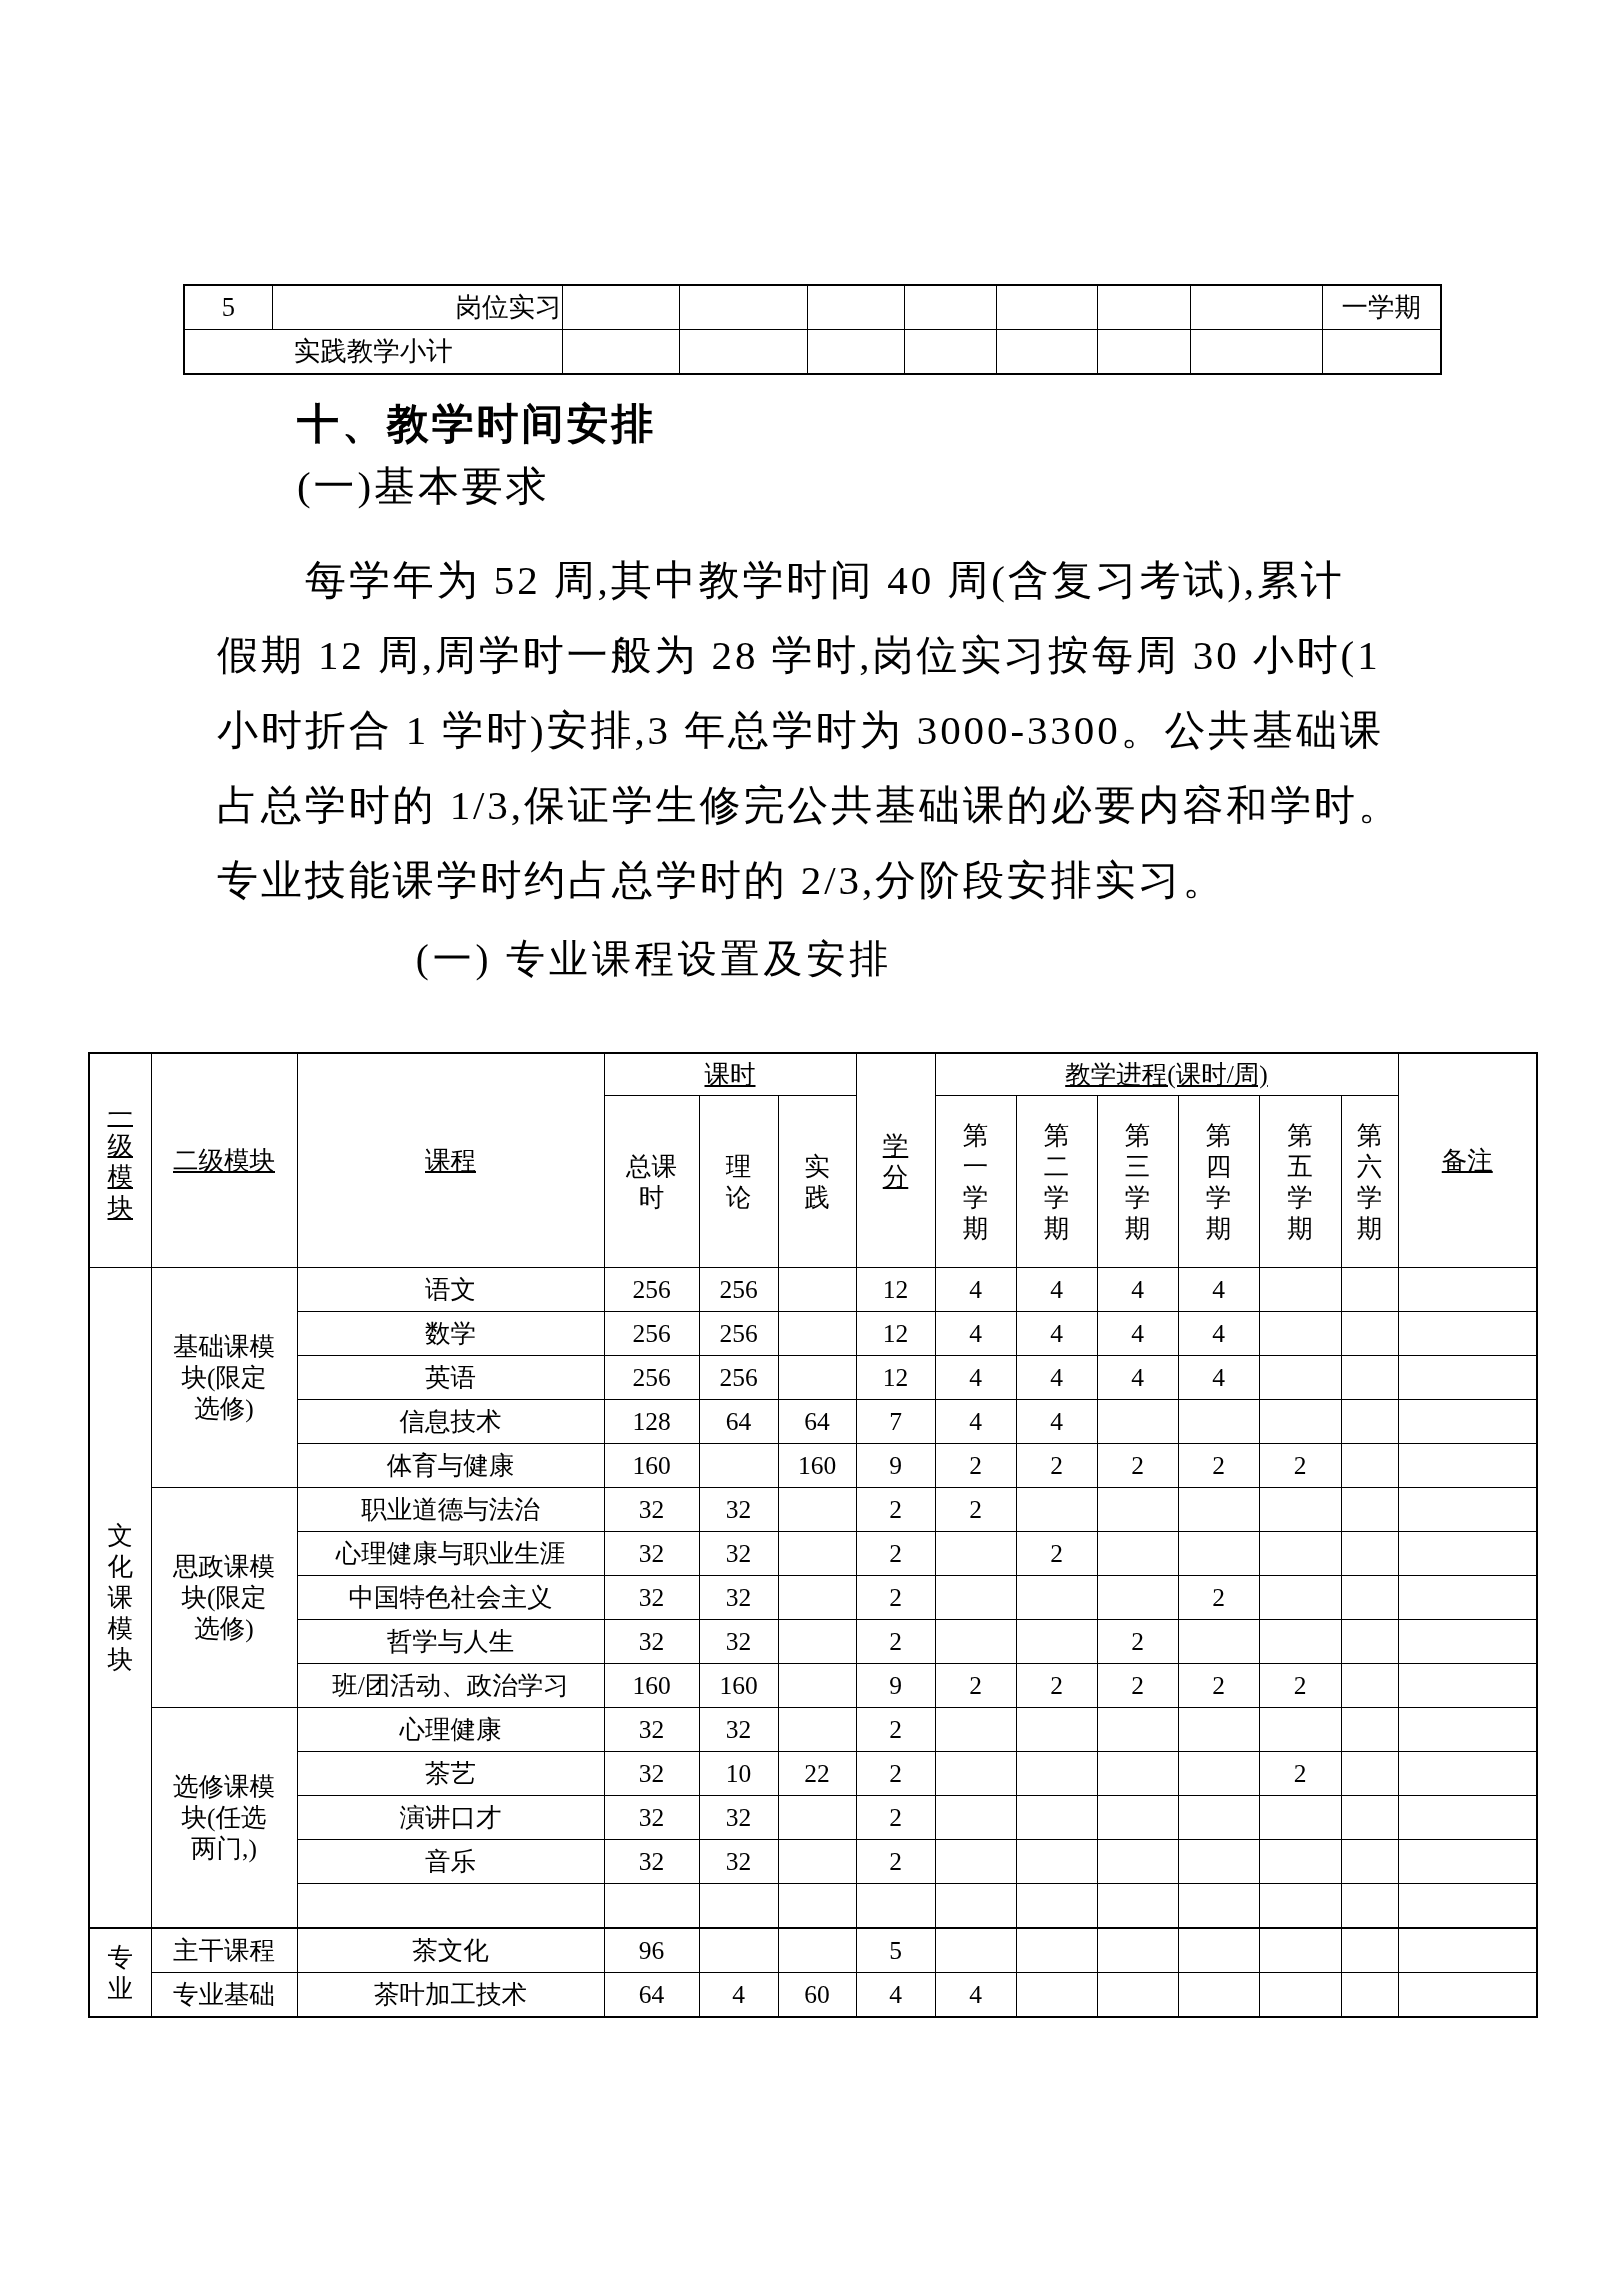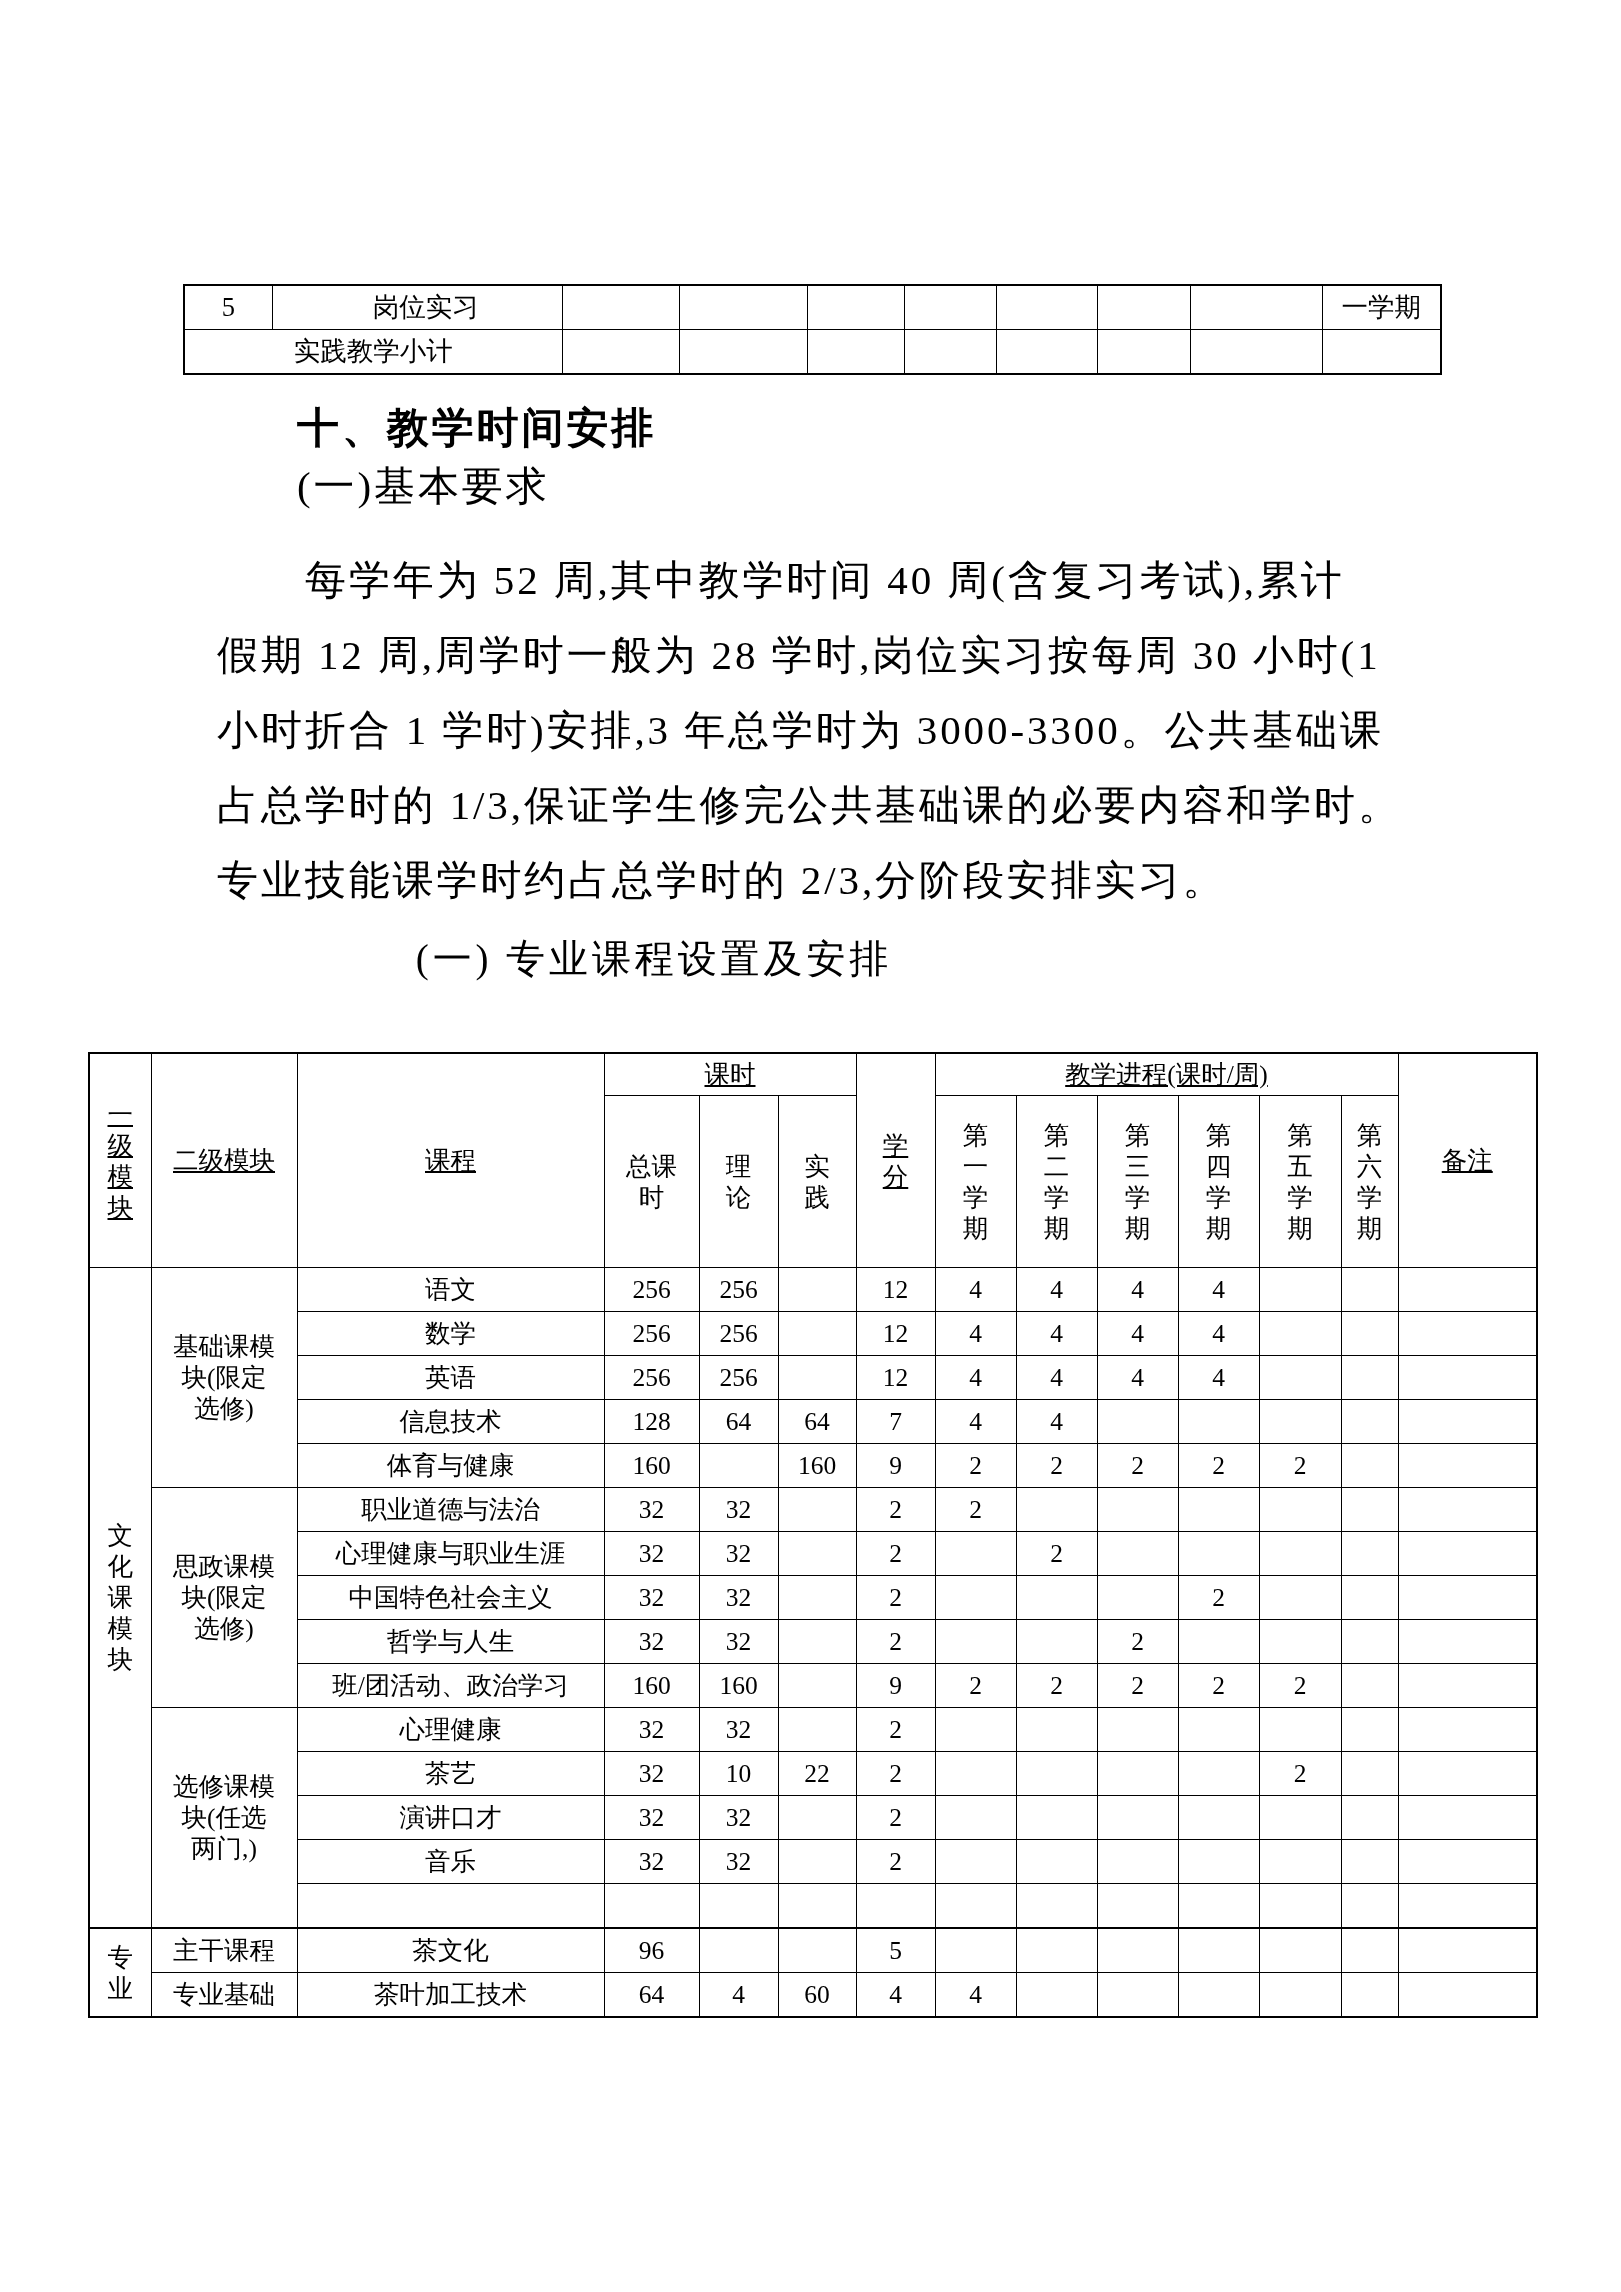--- a/index.html
+++ b/index.html
@@ -9,26 +9,26 @@
     font-family:"Liberation Serif", serif;
   }
   table { border-collapse:collapse; table-layout:fixed; }
   td { border:1px solid #000; text-align:center; vertical-align:middle;
        padding:0; overflow:hidden; white-space:pre-line; }
 
   
   .top-table { position:absolute; left:183px; top:284px; border:2px solid #000;
                font-size:26.5px; }
   .top-table td { height:43px; line-height:29px; }
-  .top-table .cell-title { text-align:center; padding-left:17.6px; }
+  .top-table .cell-title { text-align:right; padding-left:17.6px; }
 
   
   .sec-heading { position:absolute; left:297px; top:404px; font-size:42px;
                  font-weight:bold; letter-spacing:2.9px; line-height:47px;
-                 font-family:Liberation Sans, sans-serif; }
+                 font-family:Liberation Mono, monospace; }
   .sub-heading { position:absolute; left:297px; top:464px; font-size:41px;
                  letter-spacing:2.9px; line-height:45px; }
   .para { position:absolute; left:217px; top:543px; width:1235px;
           font-size:41px; letter-spacing:2.9px; }
   .para .pline { height:75px; line-height:75px; white-space:pre; }
   .para .pline:first-child { padding-left:88px; }
   .table-title { position:absolute; left:0; top:936px; width:1308px;
                  text-align:center; font-size:39px; letter-spacing:3.9px;
                  line-height:45px; }
 

